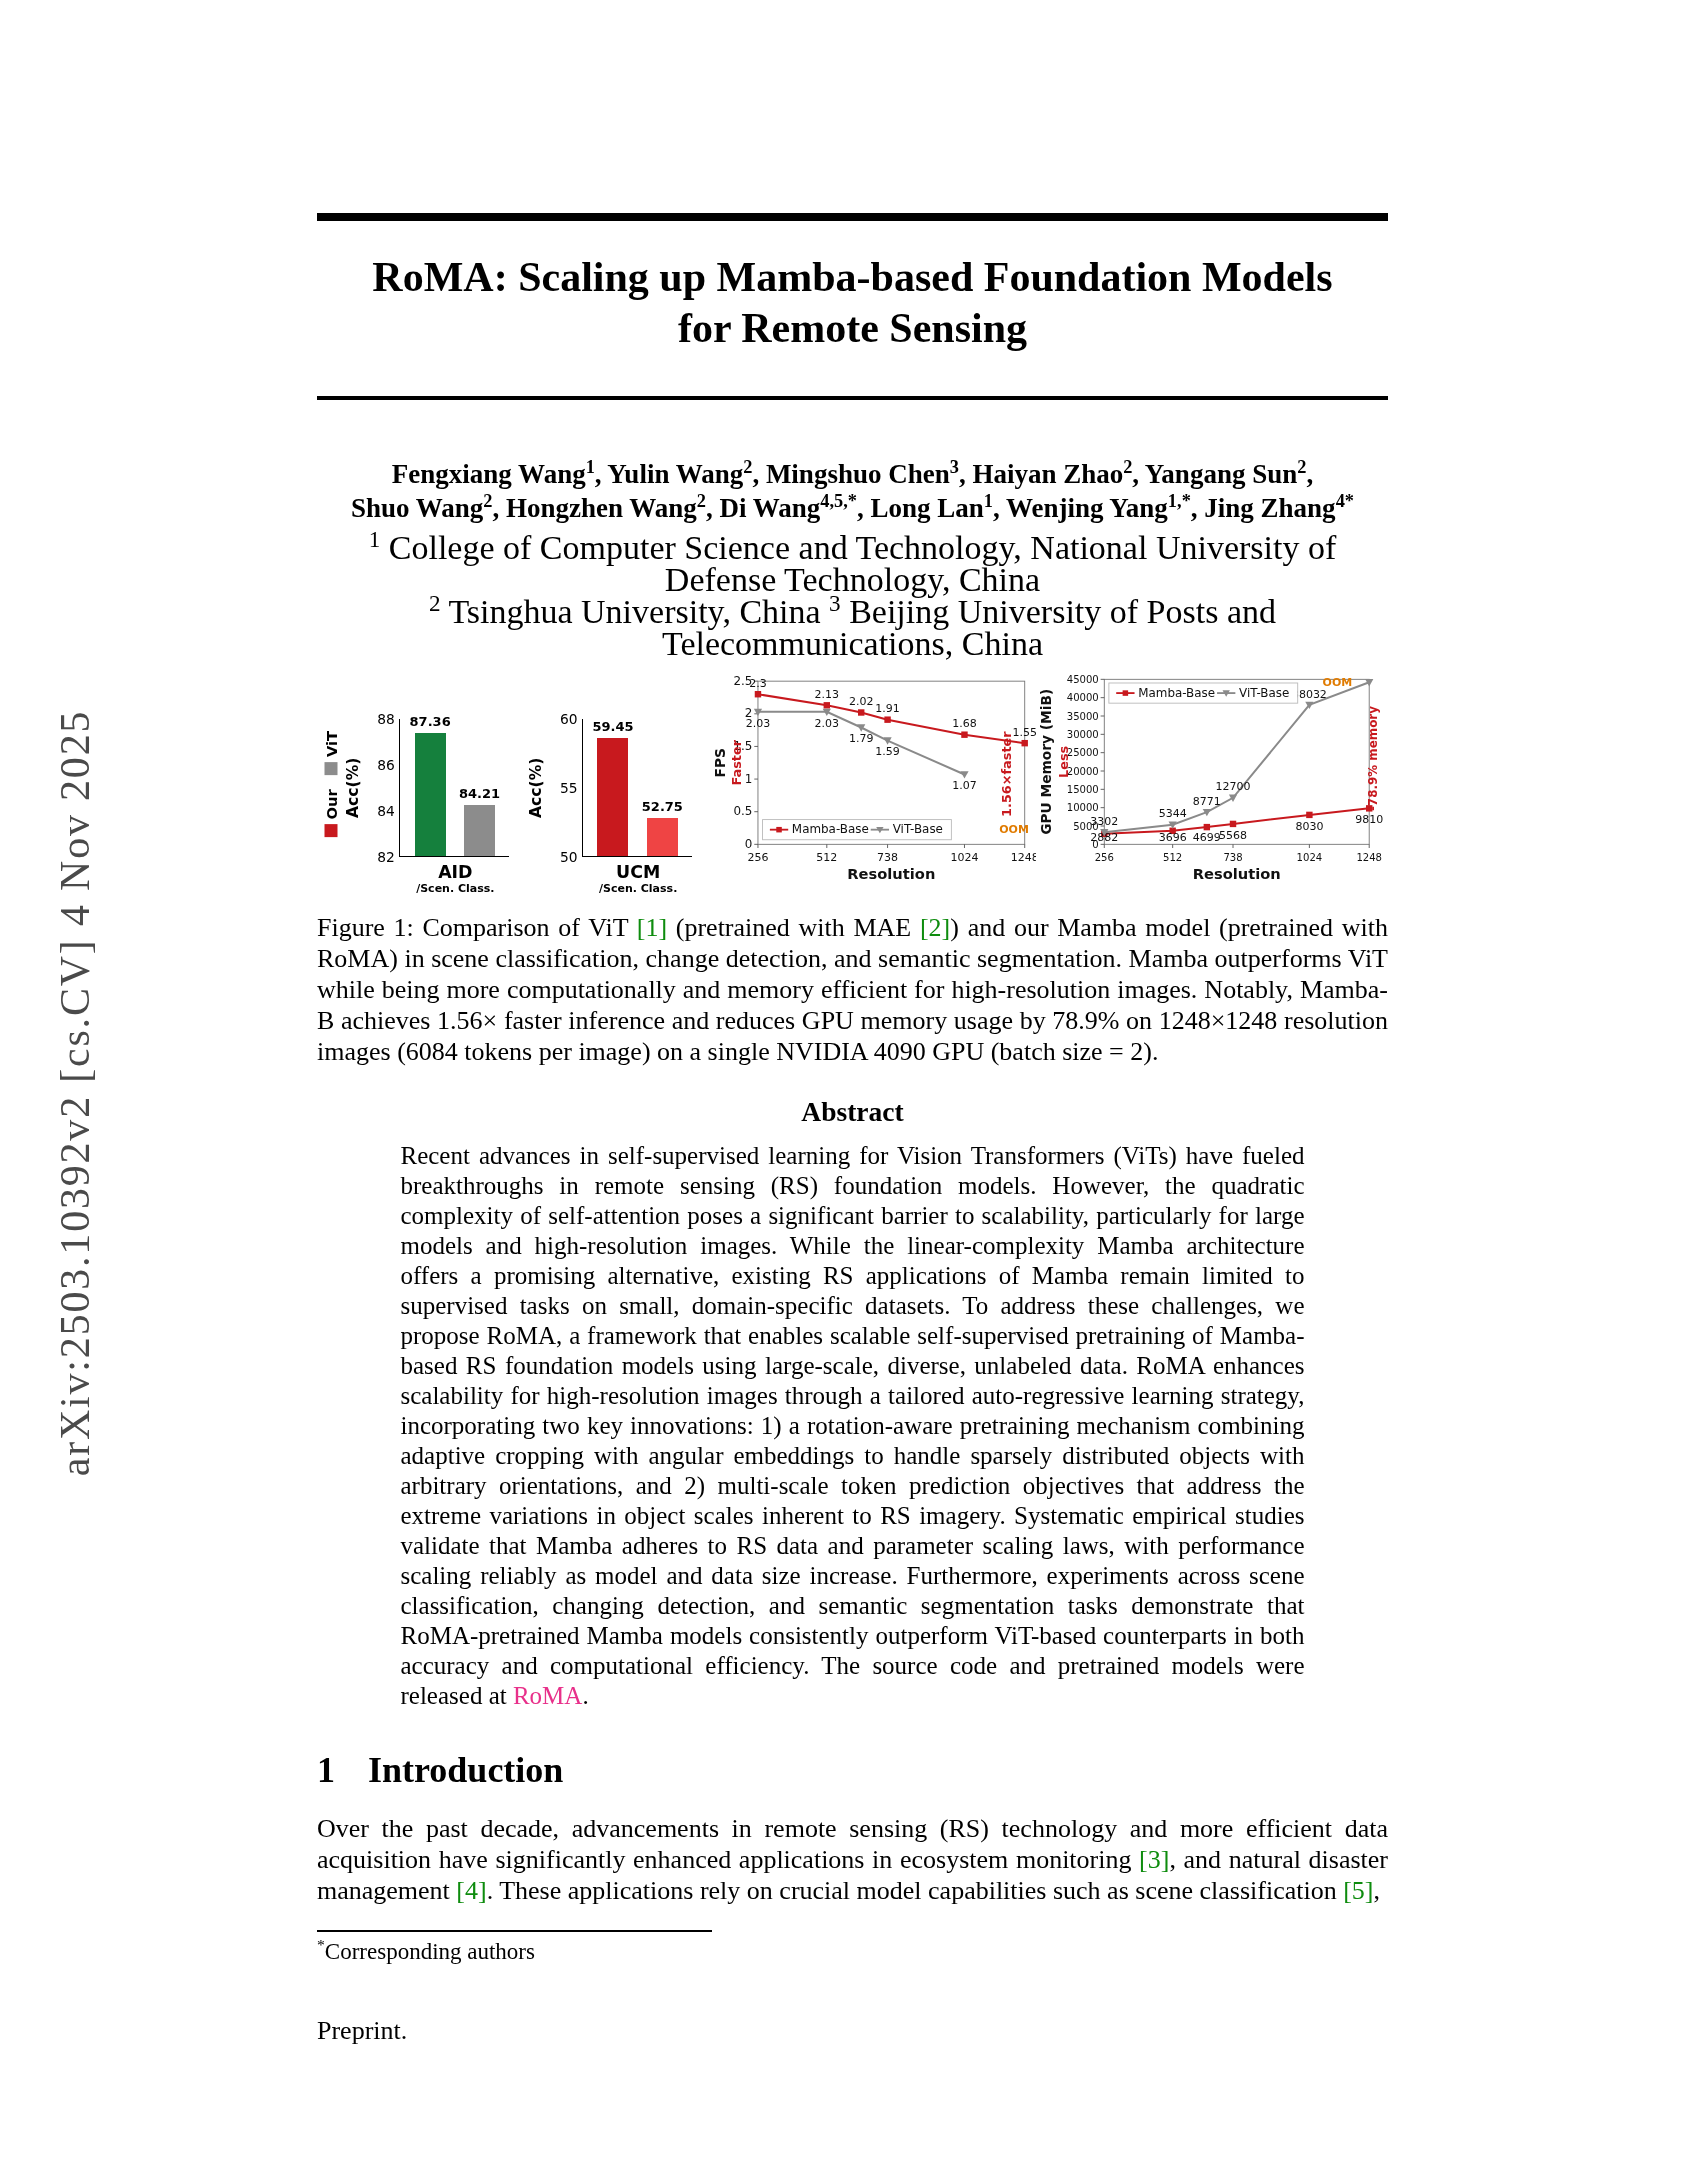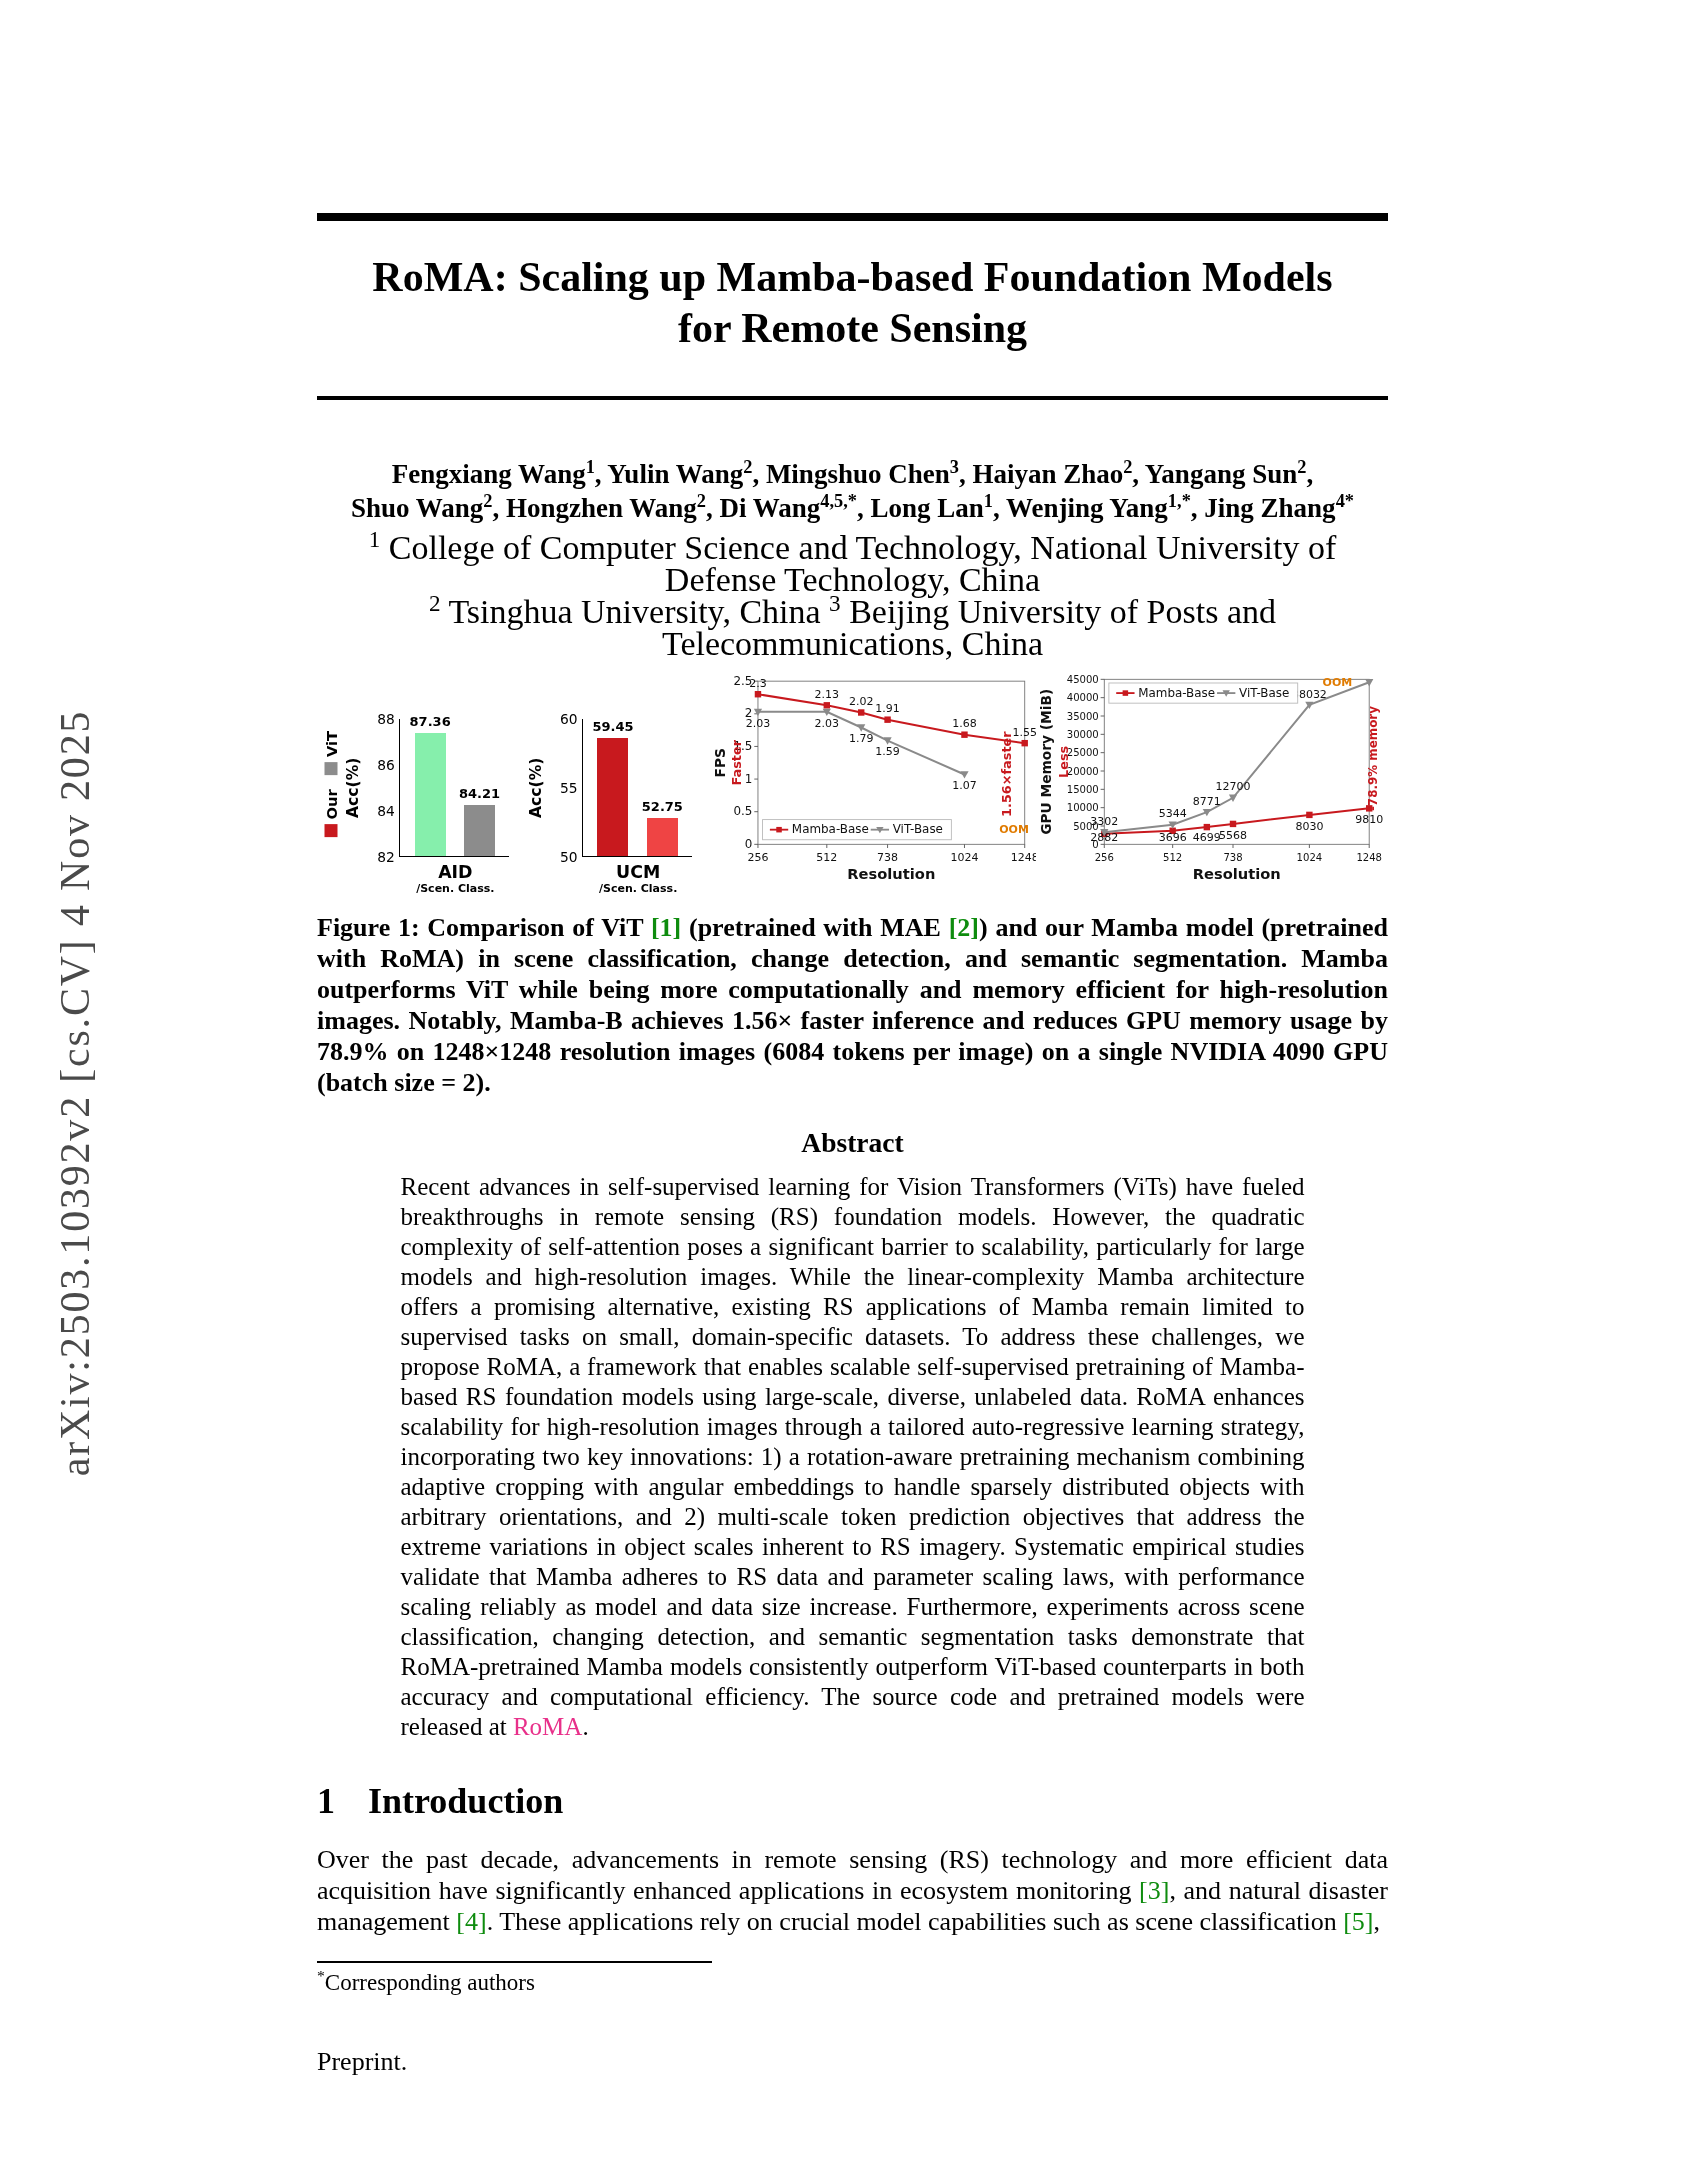--- a/index.html
+++ b/index.html
@@ -10,21 +10,21 @@
            white-space:nowrap; font-size:42px; letter-spacing:1.8px; color:#4a4a4a; }
   .content { position:absolute; left:317px; top:0; width:1071px; }
   h1,h2,p { margin:0; }
   .rule-thick { height:8.3px; background:#000; margin-top:213px; }
   .title { margin-top:31px; text-align:center; font-weight:bold; font-size:42px; line-height:51px; }
   .rule-thin { height:3.7px; background:#000; margin-top:42px; }
   .authors { margin-top:57px; text-align:center; font-weight:bold; font-size:27px; line-height:34px; }
   .affils { margin-top:7.3px; text-align:center; font-size:34px; line-height:32px; }
   sup { font-size:68%; line-height:0; }
   .figure { margin-top:13px; display:flex; align-items:flex-end; height:222px; }
-  .caption { margin-top:16.5px; font-size:26px; line-height:31px; text-align:justify;font-weight:bold; }
+  .caption { margin-top:16.5px; font-size:26px; line-height:31px; text-align:justify; }
   .abs-head { margin-top:29px; text-align:center; font-weight:bold; font-size:27.5px; }
   .abstract { margin:13px auto 0; width:904px; font-size:25px; line-height:30px; text-align:justify; }
   .sec-head { margin-top:38px; font-weight:bold; font-size:36px; }
   .sec-head .num { margin-right:33px; }
   .para { margin-top:22px; font-size:26px; line-height:31px; text-align:justify; }
   .foot-rule { margin-top:24px; width:395px; height:1.8px; background:#000; }
   .footnote { margin-top:7.3px; font-size:23px; }
   .preprint { margin-top:51px; font-size:26px; }
   .cite { color:var(--cite,#0e8c0e); }
   .maglink { color:var(--mag,#e8308a); cursor:pointer; }
@@ -87,21 +87,21 @@
       <div class="bchart">
           <div class="bc-row">
             <div class="bc-ylab">Acc(%)</div>
             <div class="bc-ticks">
               <span class="bc-tick" style="bottom: 0px;">82</span>
               <span class="bc-tick" style="bottom: 46px;">84</span>
               <span class="bc-tick" style="bottom: 92px;">86</span>
               <span class="bc-tick" style="bottom: 138px;">88</span>
             </div>
             <div class="bc-plot">
-              <div class="bc-bar" style="height: 123px; background: #86efac;">
+              <div class="bc-bar" style="height: 123px; background: #15803d;">
                 <div class="bc-val">87.36</div>
               </div>
               <div class="bc-bar" style="height: 51px; background: rgb(140, 140, 140);">
                 <div class="bc-val">84.21</div>
               </div>
             </div>
           </div>
           <div class="bc-xlab1">AID</div>
           <div class="bc-xlab2">/Scen. Class.</div>
         </div>

